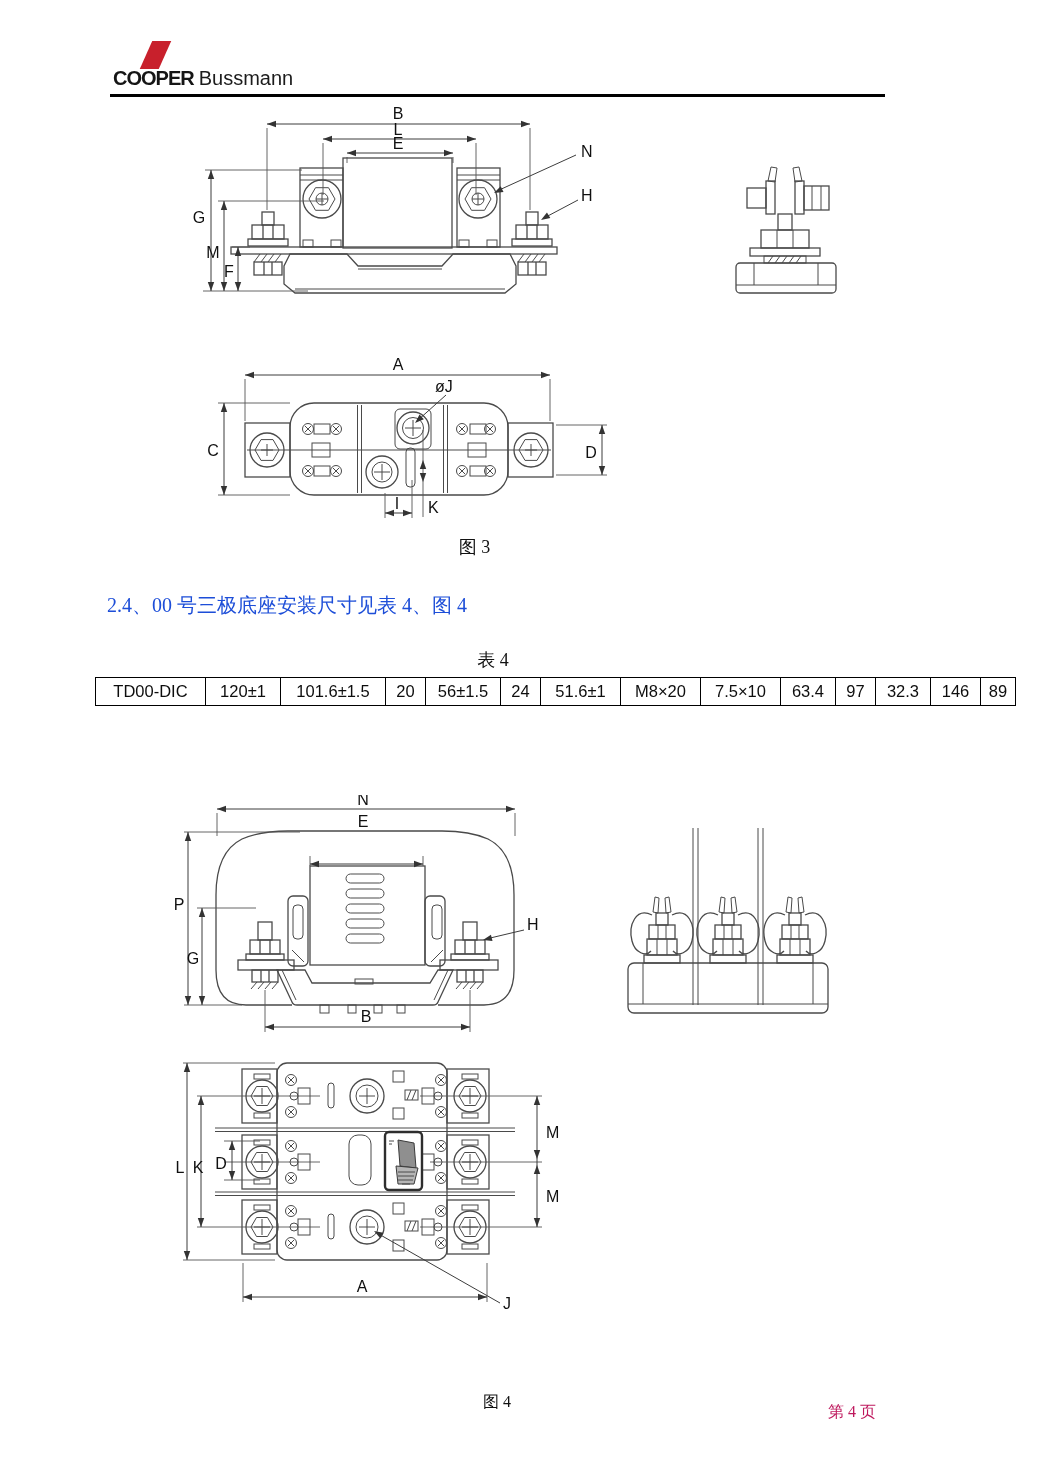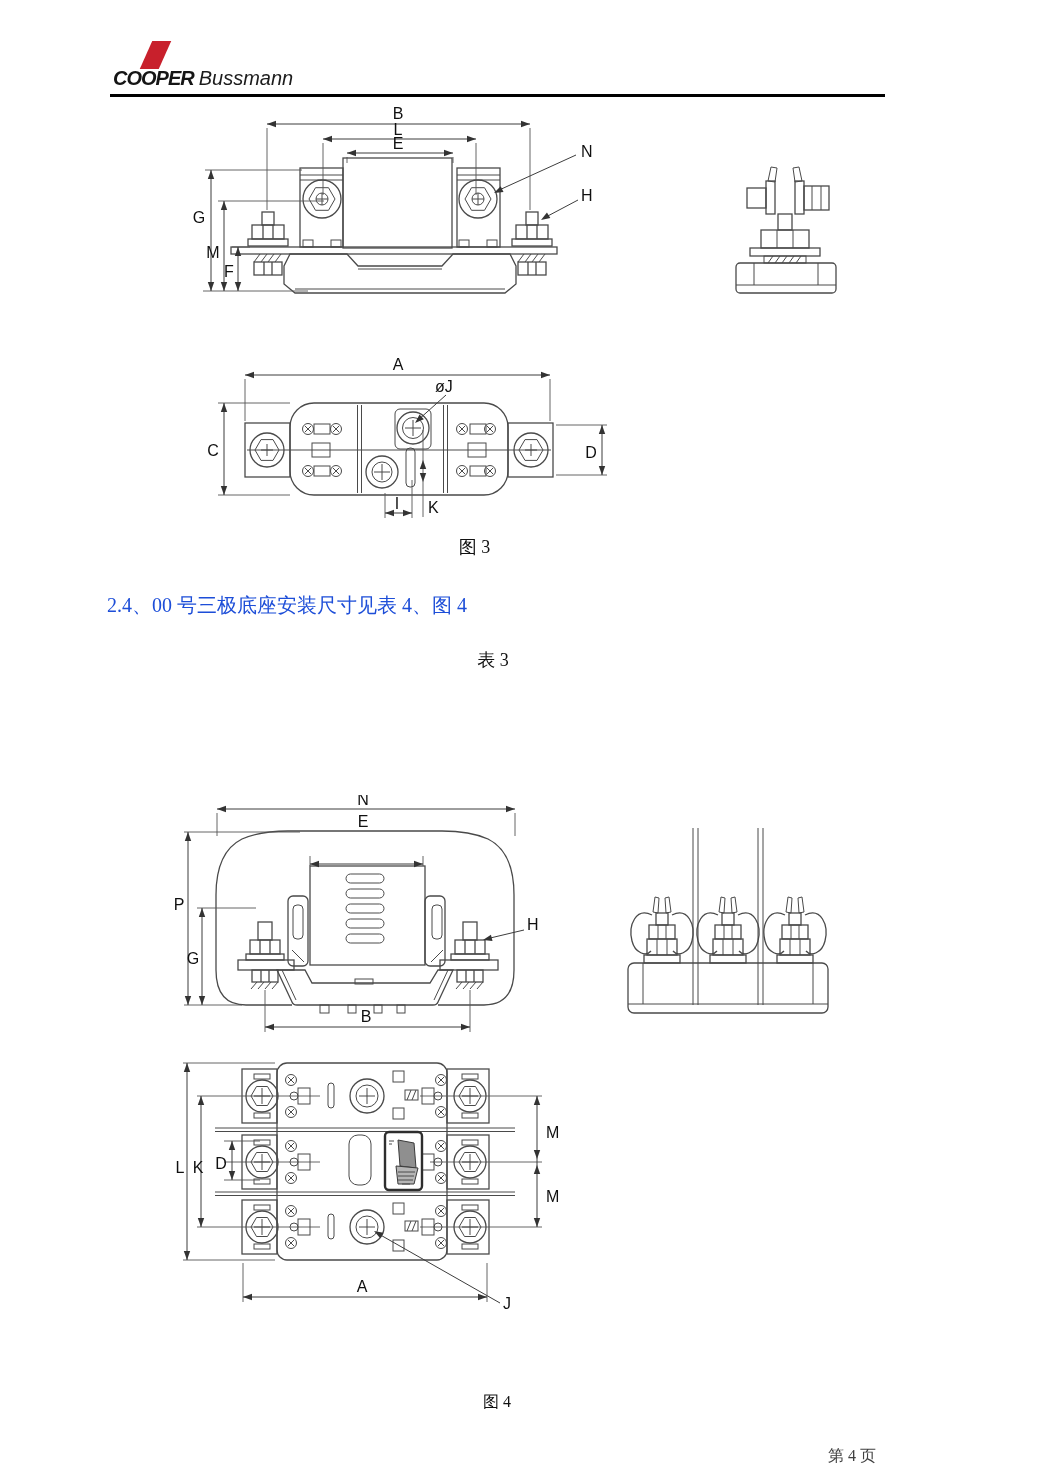--- a/index.html
+++ b/index.html
@@ -4,36 +4,36 @@
 <style>
   html,body{margin:0;padding:0;}
   body{width:1039px;height:1467px;position:relative;background:#ffffff;
        font-family:"Liberation Sans","DejaVu Sans",sans-serif;color:#111;}
   .abs{position:absolute;}
 
   
   .logo{left:113px;top:40px;width:260px;height:52px;}
   .logo-red{position:absolute;left:33px;top:1px;width:19px;height:28px;
             background:#c8202c;transform:skewX(-24deg);}
-  .logo-text{position:absolute;left:0;top:27px;white-space:nowrap;font-style:italic;}
+  .logo-text{position:absolute;left:0;top:27px;white-space:nowrap;}
   .logo-bold{font-size:20px;font-weight:800;letter-spacing:-1px;color:#151515;}
   .logo-reg{font-size:20px;font-weight:400;margin-left:5px;color:#1c1c1c;}
   .hrule{left:110px;top:94px;width:775px;height:3px;background:#000;}
 
   
   .fig3-cap{left:0;top:535px;width:949px;text-align:center;
             font-family:"Liberation Serif","DejaVu Serif",serif;font-size:18px;}
   .section-24{left:107px;top:592px;font-family:"Liberation Serif","DejaVu Serif",serif;
               font-size:20px;color:#1d4ed8;}
   .tbl-cap{left:0;top:648px;width:986px;text-align:center;
            font-family:"Liberation Serif","DejaVu Serif",serif;font-size:18px;}
   .fig4-cap{left:0;top:1392px;width:994px;text-align:center;
             font-family:"Liberation Serif","DejaVu Serif",serif;font-size:16px;}
   .footer{left:828px;top:1402px;font-family:"Liberation Serif","DejaVu Serif",serif;
-          font-size:16px;color:#404040;margin-top:44px;}
+          font-size:16px;color:#be185d;}
 
   
   .t4{position:absolute;left:95px;top:677px;border-collapse:collapse;table-layout:fixed;}
   .t4 th,.t4 td{border:1.6px solid #000;text-align:center;vertical-align:middle;
       padding:0;height:27px;font-size:16.5px;font-weight:400;color:#0d0d0d;
       font-family:"Liberation Sans","DejaVu Sans",sans-serif;overflow:hidden;}
   .t4 th{font-size:17px;}
   .t4 .cn{font-family:"Liberation Serif","DejaVu Serif",serif;font-size:16px;}
 
   
@@ -209,40 +209,56 @@
     <text class="dl" x="591" y="458" text-anchor="middle">D</text>
     <text class="dl" x="397" y="509" text-anchor="middle">I</text>
     <text class="dl" x="428" y="513">K</text>
   </g>
 </svg>
 
 <div class="abs fig3-cap">图 3</div>
 
 <div class="abs section-24">2.4、00 号三极底座安装尺寸见表 4、图 4</div>
 
-<div class="abs tbl-cap">表 3</div>
+<div class="abs tbl-cap">表 4</div>
 
 <table class="t4">
   <colgroup>
     <col style="width:110px">
       <col style="width:75px">
       <col style="width:105px">
       <col style="width:40px">
     <col style="width:75px">
       <col style="width:40px">
       <col style="width:80px">
       <col style="width:80px">
     <col style="width:80px">
       <col style="width:55px">
       <col style="width:40px">
       <col style="width:55px">
     <col style="width:50px">
       <col style="width:35px">
   </colgroup>
   <tbody>
+  <tr>
+    <td>TD00-DIC</td>
+    <td>120±1</td>
+    <td>101.6±1.5</td>
+    <td>20</td>
+    <td>56±1.5</td>
+    <td>24</td>
+    <td>51.6±1</td>
+    <td>M8×20</td>
+    <td>7.5×10</td>
+    <td>63.4</td>
+    <td>97</td>
+    <td>32.3</td>
+    <td>146</td>
+    <td>89</td>
+  </tr>
 </tbody>
   </table>
 
 <svg class="abs" style="left:175px;top:795px;" width="685" height="525" viewBox="175 795 685 525" xmlns="http://www.w3.org/2000/svg">
   <defs>
     <path id="ah4" class="ah" d="M0,0L-9,-3.2L-9,3.2Z"></path>
     <g id="fbolt4" class="pl">
       <rect x="-7" y="-38" width="14" height="18"></rect>
       <rect x="-15" y="-20" width="30" height="14"></rect>
       <path d="M-5,-20V-6M5,-20V-6"></path>

